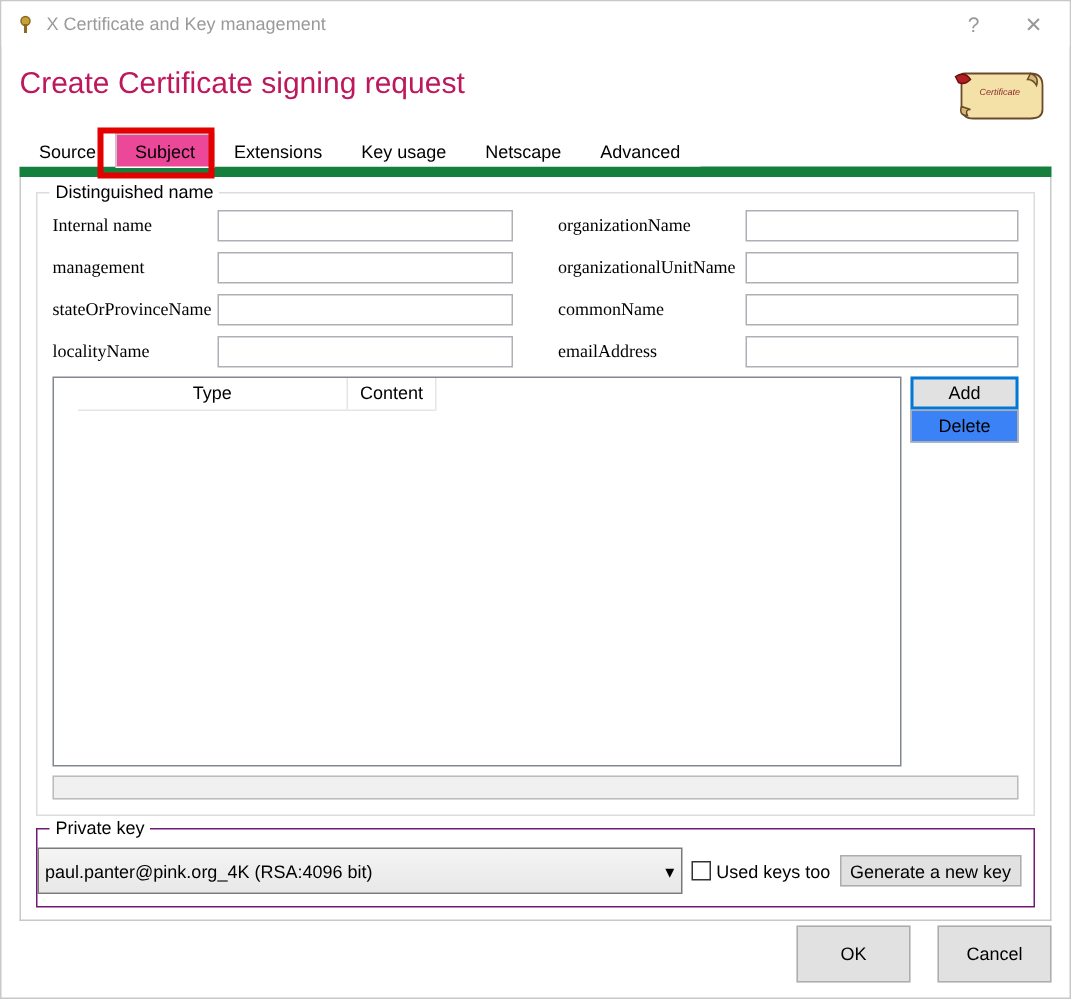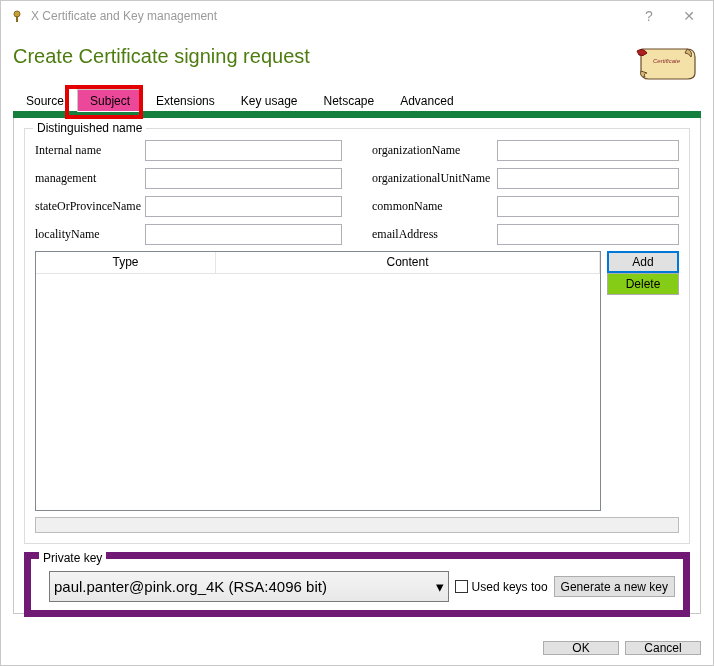--- a/index.html
+++ b/index.html
@@ -4,54 +4,54 @@
 <style>
 * { box-sizing: border-box; margin: 0; padding: 0; }
 body { font-family: "Segoe UI", Tahoma, sans-serif; font-size: 12px; background: #fff; color: #000; }
 .window { width: 714px; height: 666px; border: 1px solid #c8c8c8; background: #fff; position: relative; }
 .titlebar { height: 30px; background: #fff; display: flex; align-items: center; padding: 0 4px 0 8px; color: #9a9a9a; }
 .title-icon { width: 16px; height: 16px; margin-right: 6px; display: inline-flex; align-items: center; justify-content: center; }
 .title-text { flex: 1; font-size: 12px; }
 .title-btn { width: 40px; height: 28px; display: flex; align-items: center; justify-content: center; font-size: 14px; color: #999; cursor: default; }
 .content { padding: 6px 12px 10px 12px; }
 .header-row { display: flex; justify-content: space-between; align-items: flex-start; margin-bottom: 8px; margin-top: 6px; }
-.main-title { font-size: 20px; font-weight: 400; color: #4d7c0f; margin-top: 2px; }
+.main-title { font-size: 20px; font-weight: 400; color: #be185d; margin-top: 2px; }
 .scroll-svg { width: 68px; height: 40px; }
 .tabstrip { display: flex; align-items: flex-end; border-bottom: 7px solid #15803d; height: 24px; margin-bottom: 0; }
 .tab { padding: 4px 12px 3px 12px; font-size: 12px; border: 1px solid transparent; border-bottom: none; cursor: default; color: #000; background: #fff; }
 .tab.active { border: 1px solid #c8c8c8; border-bottom: 1px solid #fff; margin-bottom: -1px; background: #ec4899; }
 .highlight-box { position: absolute; border: 4px solid #e30000; pointer-events: none; z-index: 10; }
 .tab-body { border: 1px solid #c8c8c8; border-top: none; padding: 10px 10px 10px 10px; height: 496px; display: flex; flex-direction: column; }
 .groupbox { border: 1px solid #dcdcdc; padding: 10px 10px; margin-bottom: 8px; position: relative; }
 .group-title { position: absolute; top: -8px; left: 8px; background: #fff; padding: 0 4px; font-size: 12px; }
 .dn-rows { display: flex; gap: 30px; }
 .dn-col { flex: 1; display: flex; flex-direction: column; gap: 6px; }
 .dn-row { display: flex; align-items: center; height: 22px; }
 .dn-label { width: 110px; font-size: 12px; font-family: Liberation Serif, serif; }
 .dn-col.right .dn-label { width: 125px; }
 .dn-input { flex: 1; height: 21px; border: 1px solid #aeb0b5; background: #fff; padding: 0 3px; font-size: 12px; }
 .table-area { display: flex; margin-top: 6px; height: 260px; }
-.dn-table { flex: 1; border: 1px solid #828790; background: #fff; display: flex; flex-direction: column; }
+.dn-table { flex: 1; border: 1px solid #828790; background: #fff; display: flex; flex-direction: row; padding-left: 16px; }
 .tbl-head { display: flex; background: #fff; border-bottom: 1px solid #e5e5e5; height: 22px; }
 .tbl-hcell { padding: 3px 8px; border-right: 1px solid #e5e5e5; font-size: 12px; text-align: center; }
 .tbl-hcell.type { width: 180px; }
 .tbl-hcell.content { flex: 1; }
 .tbl-body { flex: 1; overflow: auto; }
 .btn-stack { width: 72px; margin-left: 6px; display: flex; flex-direction: column; gap: 0; }
-.btn { height: 22px; border: 1px solid #adadad; background: #84cc16; font-size: 12px; cursor: default; display: flex; align-items: center; justify-content: center; }
+.btn { height: 22px; border: 1px solid #adadad; background: #3b82f6; font-size: 12px; cursor: default; display: flex; align-items: center; justify-content: center; }
 .btn.primary { border: 2px solid #0078d7; background: #e1e1e1; }
 .extra-bar { height: 16px; border: 1px solid #bcbcbc; background: #f0f0f0; margin-top: 6px; }
-.pk-group { border: 7px solid #701a75; padding: 12px 8px 8px 18px; position: relative; margin-top: auto; }
+.pk-group { border: 1px solid #701a75; padding: 12px 8px 8px 0; position: relative; margin-top: auto; }
 .pk-row { display: flex; align-items: center; gap: 6px; }
-.pk-select { flex: 1; height: 31px; border: 1px solid #7a7a7a; background: linear-gradient(#f4f4f4,#e8e8e8); font-size: 15px; display: flex; align-items: center; justify-content: space-between; padding: 0 4px 0 4px; text-align: center; }
+.pk-select { flex: 1; height: 31px; border: 1px solid #7a7a7a; background: linear-gradient(#f4f4f4,#e8e8e8); font-size: 12px; display: flex; align-items: center; justify-content: space-between; padding: 0 4px 0 4px; text-align: center; }
 .chk { width: 13px; height: 13px; border: 1px solid #333; background: #fff; display: inline-block; margin-right: 4px; }
 .chk-row { display: flex; align-items: center; font-size: 12px; }
 .gen-btn { height: 21px; border: 1px solid #adadad; background: #e1e1e1; padding: 0 6px; font-size: 12px; display: flex; align-items: center; }
 .bottom-btns { position: absolute; right: 12px; bottom: 10px; display: flex; gap: 6px; }
-.win-btn { width: 76px; height: 14px; border: 1px solid #adadad; background: #e1e1e1; font-size: 12px; display: flex; align-items: center; justify-content: center; }
+.win-btn { width: 76px; height: 38px; border: 1px solid #adadad; background: #e1e1e1; font-size: 12px; display: flex; align-items: center; justify-content: center; margin-left: 12px; }
 </style>
 </head>
 <body>
 
 <div class="window">
 
   <div class="titlebar">
     <span class="title-icon">
       <svg width="16" height="16" viewBox="0 0 16 16">
           <circle cx="8" cy="6" r="3" fill="#c8a038" stroke="#8a6a20"></circle>

